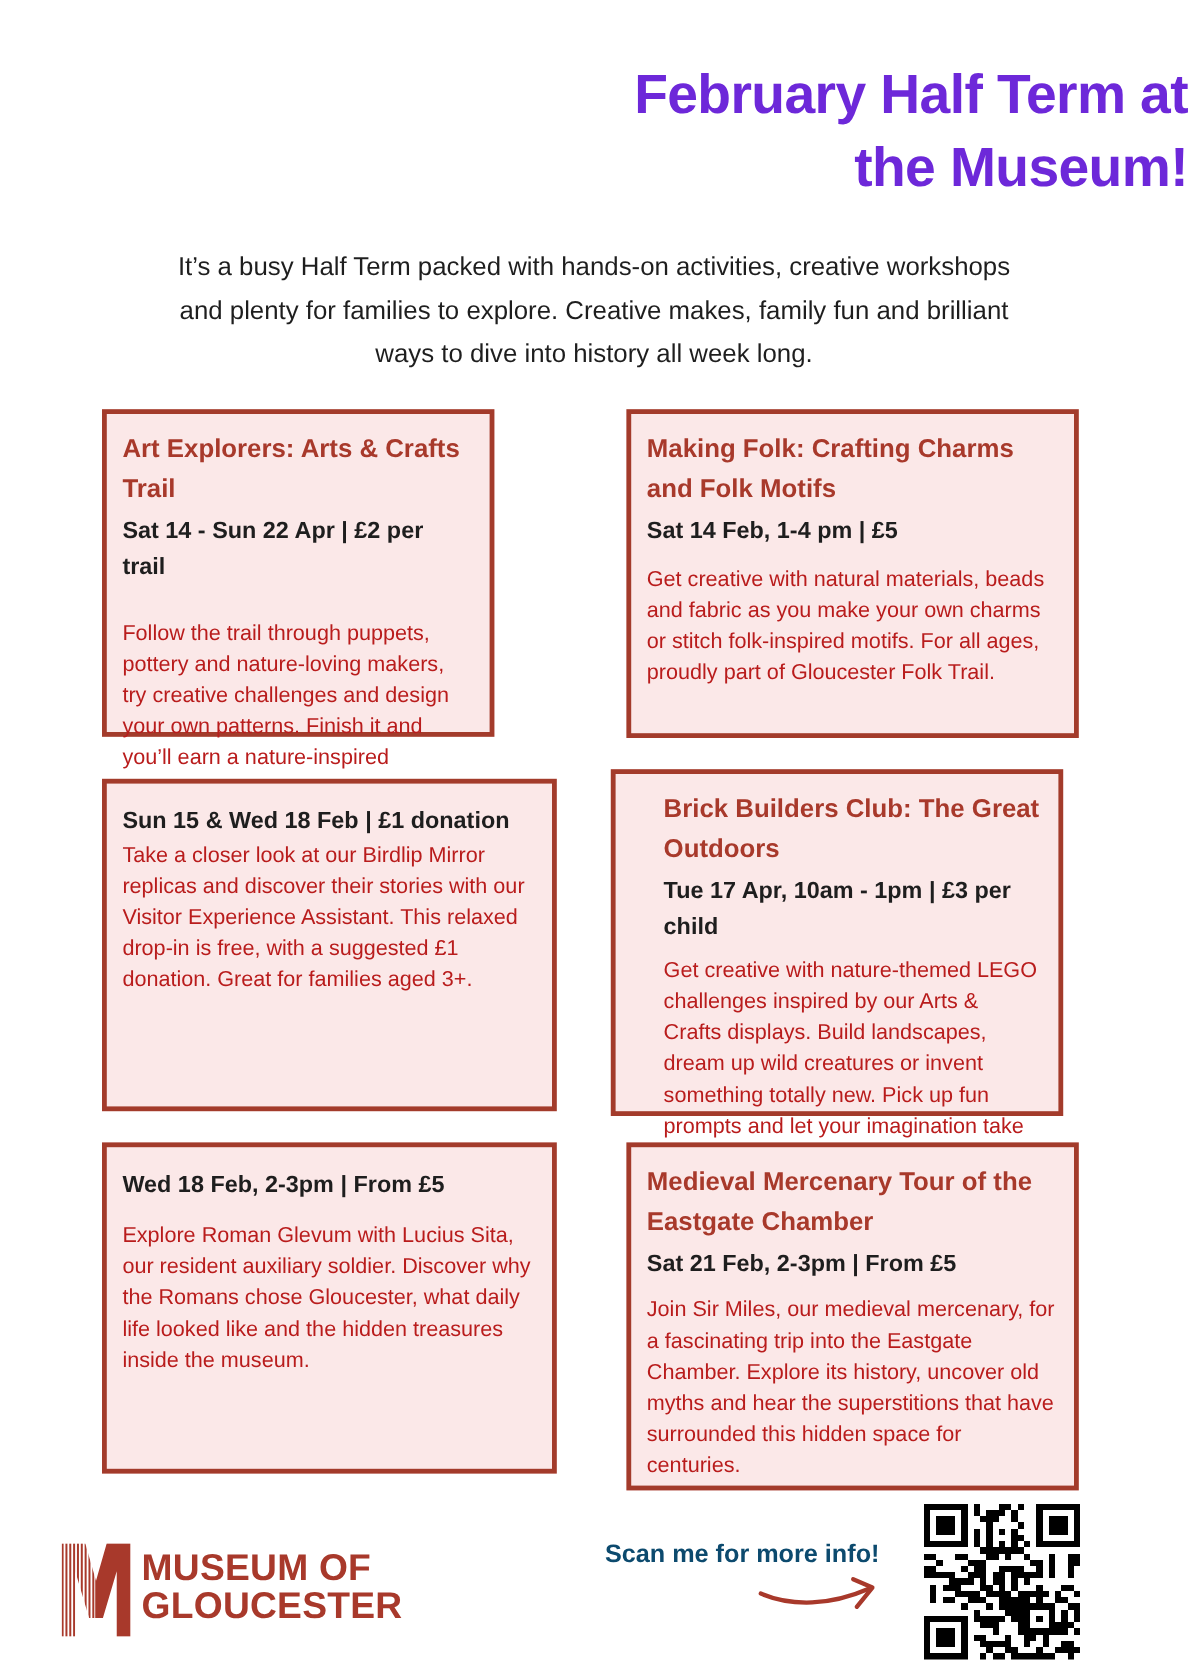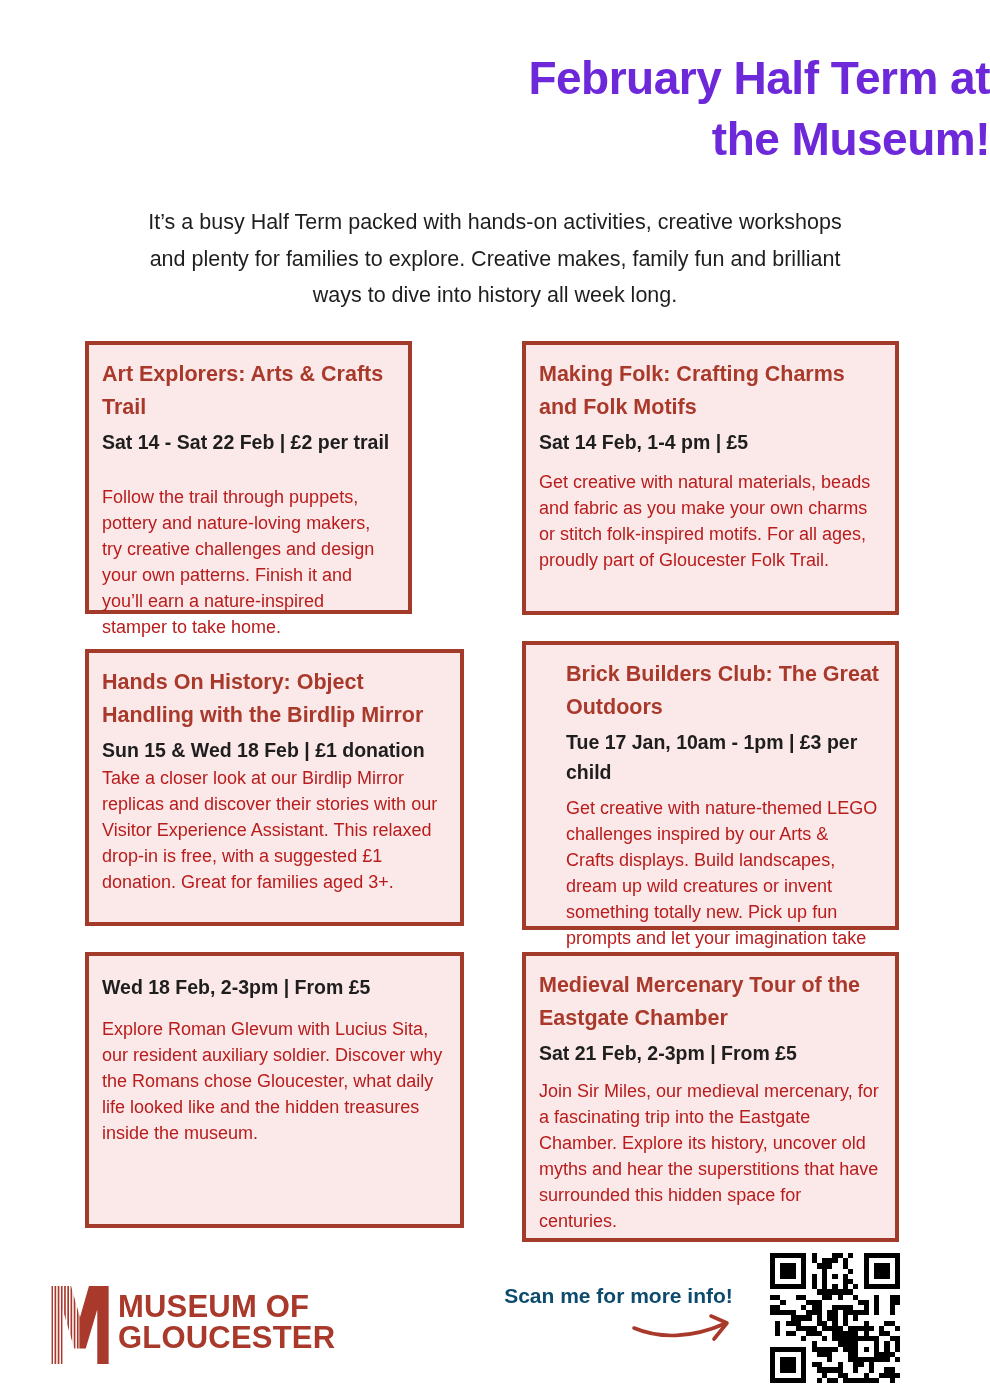--- a/index.html
+++ b/index.html
@@ -29,21 +29,21 @@
     margin-top:3px; color:#1e1e1e; font-size:19.5px; font-weight:bold; line-height:30px;
   }
   .desc {
     margin:12px 0 0 0; color:#b91c1c; font-size:18px; line-height:26px;
   }
   .c1 { left:85px;  top:341px; width:327px; height:273px; }
   .c1 .desc { margin-top:27px; }
   .c2 { left:522px; top:341px; width:377px; height:274px; }
   .c3 { left:85px;  top:649px; width:379px; height:277px; }
   .c3 .desc { margin-top:0; }
-  .c4 { left:522px; top:641px; width:377px; height:289px;padding-left:40px; }
+  .c4 { left:509px; top:641px; width:377px; height:289px;padding-left:40px; }
   .c4 .desc { margin-top:8px; }
   .c5 { left:85px;  top:952px; width:379px; height:276px; }
   .c5 .desc { margin-top:14px; }
   .c6 { left:522px; top:952px; width:377px; height:290px; }
   .c6 .desc { margin-top:10px; }
   .logo {
     position:absolute; left:48px; top:1286px;
     display:flex; align-items:flex-start; gap:6px;
   }
   .logo-text {
@@ -69,39 +69,38 @@
   </h1>
 
   <div class="intro">
     <div class="intro-line">It’s a busy Half Term packed with hands-on activities, creative workshops</div>
     <div class="intro-line">and plenty for families to explore. Creative makes, family fun and brilliant</div>
     <div class="intro-line">ways to dive into history all week long.</div>
   </div>
 
   <section class="card c1">
     <h2>Art Explorers: Arts &amp; Crafts Trail</h2>
-    <div class="sched">Sat 14 - Sat 22 Feb | £2 per trail</div>
+    <div class="sched">Sat 14 - Sun 22 Apr | £2 per trail</div>
     <p class="desc">Follow the trail through puppets, pottery and nature-loving makers, try creative challenges and design your own patterns. Finish it and you’ll earn a nature-inspired stamper to take home.</p>
   </section>
 
   <section class="card c2">
     <h2>Making Folk: Crafting Charms and Folk Motifs</h2>
     <div class="sched">Sat 14 Feb, 1-4 pm | £5</div>
     <p class="desc">Get creative with natural materials, beads and fabric as you make your own charms or stitch folk-inspired motifs. For all ages, proudly part of Gloucester Folk Trail.</p>
   </section>
 
   <section class="card c3">
-    <h2>Hands On History: Object Handling with the Birdlip Mirror</h2>
     <div class="sched">Sun 15 &amp; Wed 18 Feb | £1 donation</div>
     <p class="desc">Take a closer look at our Birdlip Mirror replicas and discover their stories with our Visitor Experience Assistant. This relaxed drop-in is free, with a suggested £1 donation. Great for families aged 3+.</p>
   </section>
 
   <section class="card c4">
     <h2>Brick Builders Club: The Great Outdoors</h2>
-    <div class="sched">Tue 17 Jan, 10am - 1pm | £3 per child</div>
+    <div class="sched">Tue 17 Apr, 10am - 1pm | £3 per child</div>
     <p class="desc">Get creative with nature-themed LEGO challenges inspired by our Arts &amp; Crafts displays. Build landscapes, dream up wild creatures or invent something totally new. Pick up fun prompts and let your imagination take over. Suitable for ages 5+.</p>
   </section>
 
   <section class="card c5">
     <div class="sched">Wed 18 Feb, 2-3pm | From £5</div>
     <p class="desc">Explore Roman Glevum with Lucius Sita, our resident auxiliary soldier. Discover why the Romans chose Gloucester, what daily life looked like and the hidden treasures inside the museum.</p>
   </section>
 
   <section class="card c6">
     <h2>Medieval Mercenary Tour of the Eastgate Chamber</h2>

